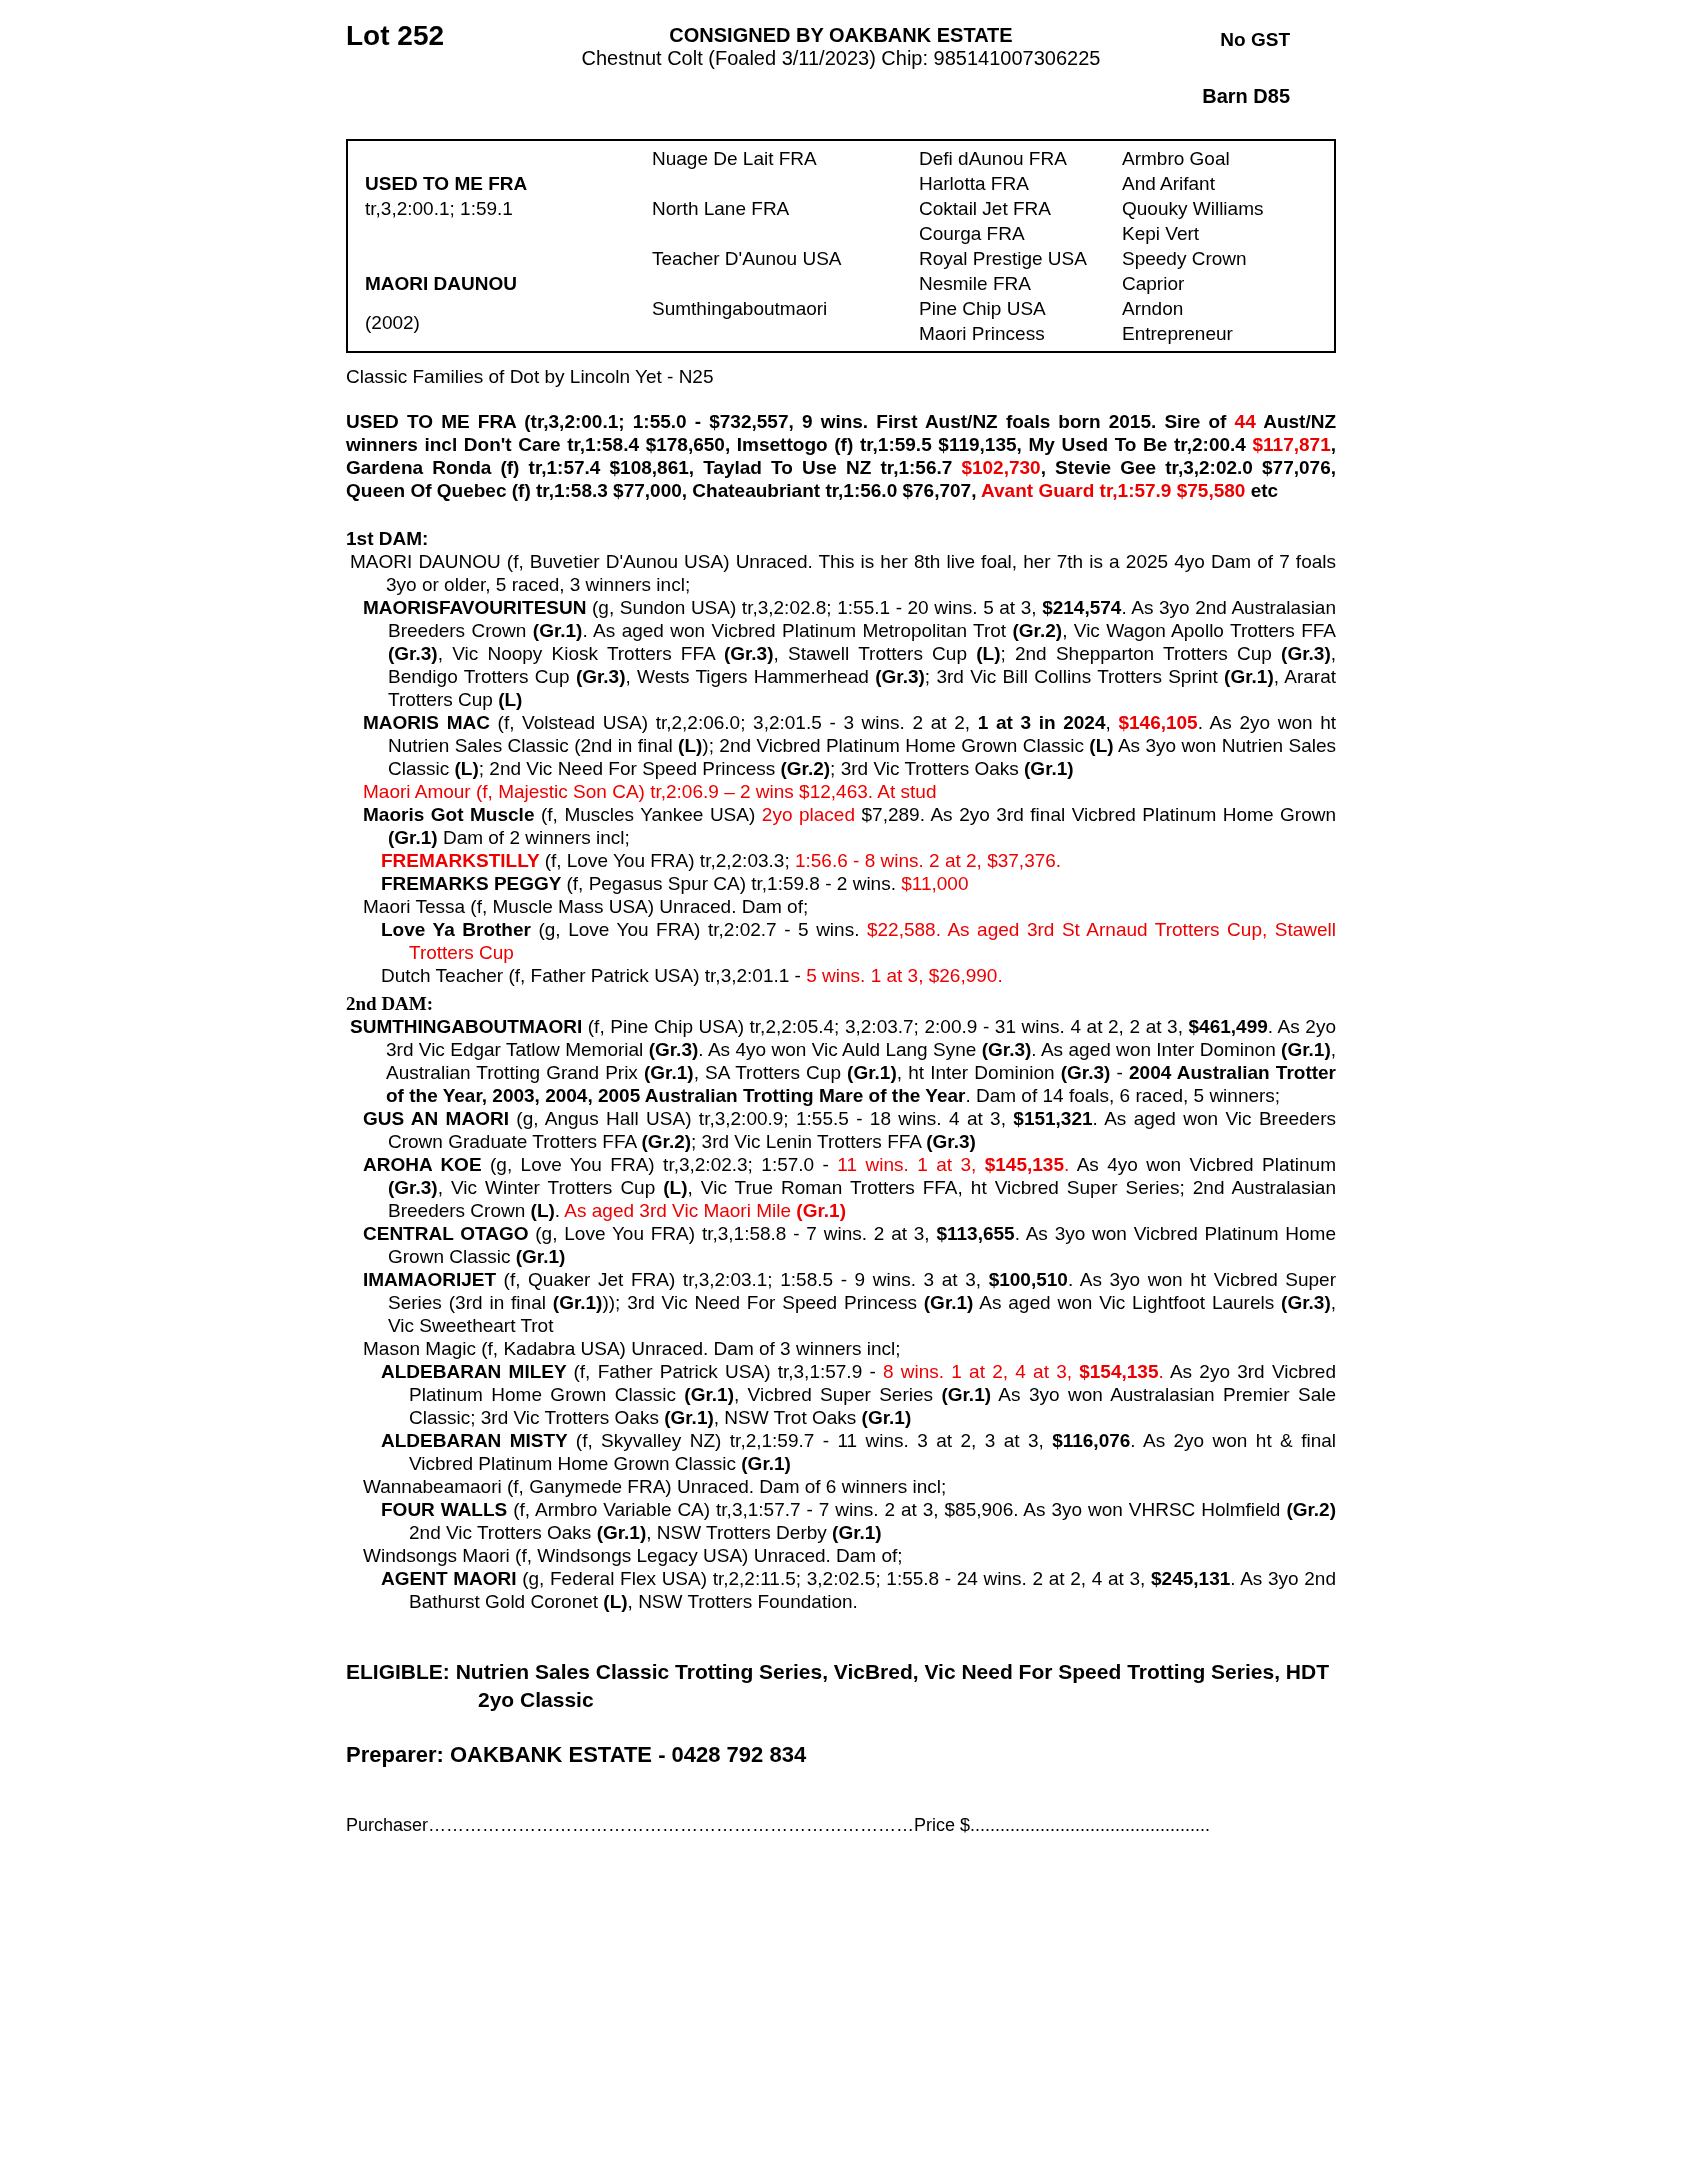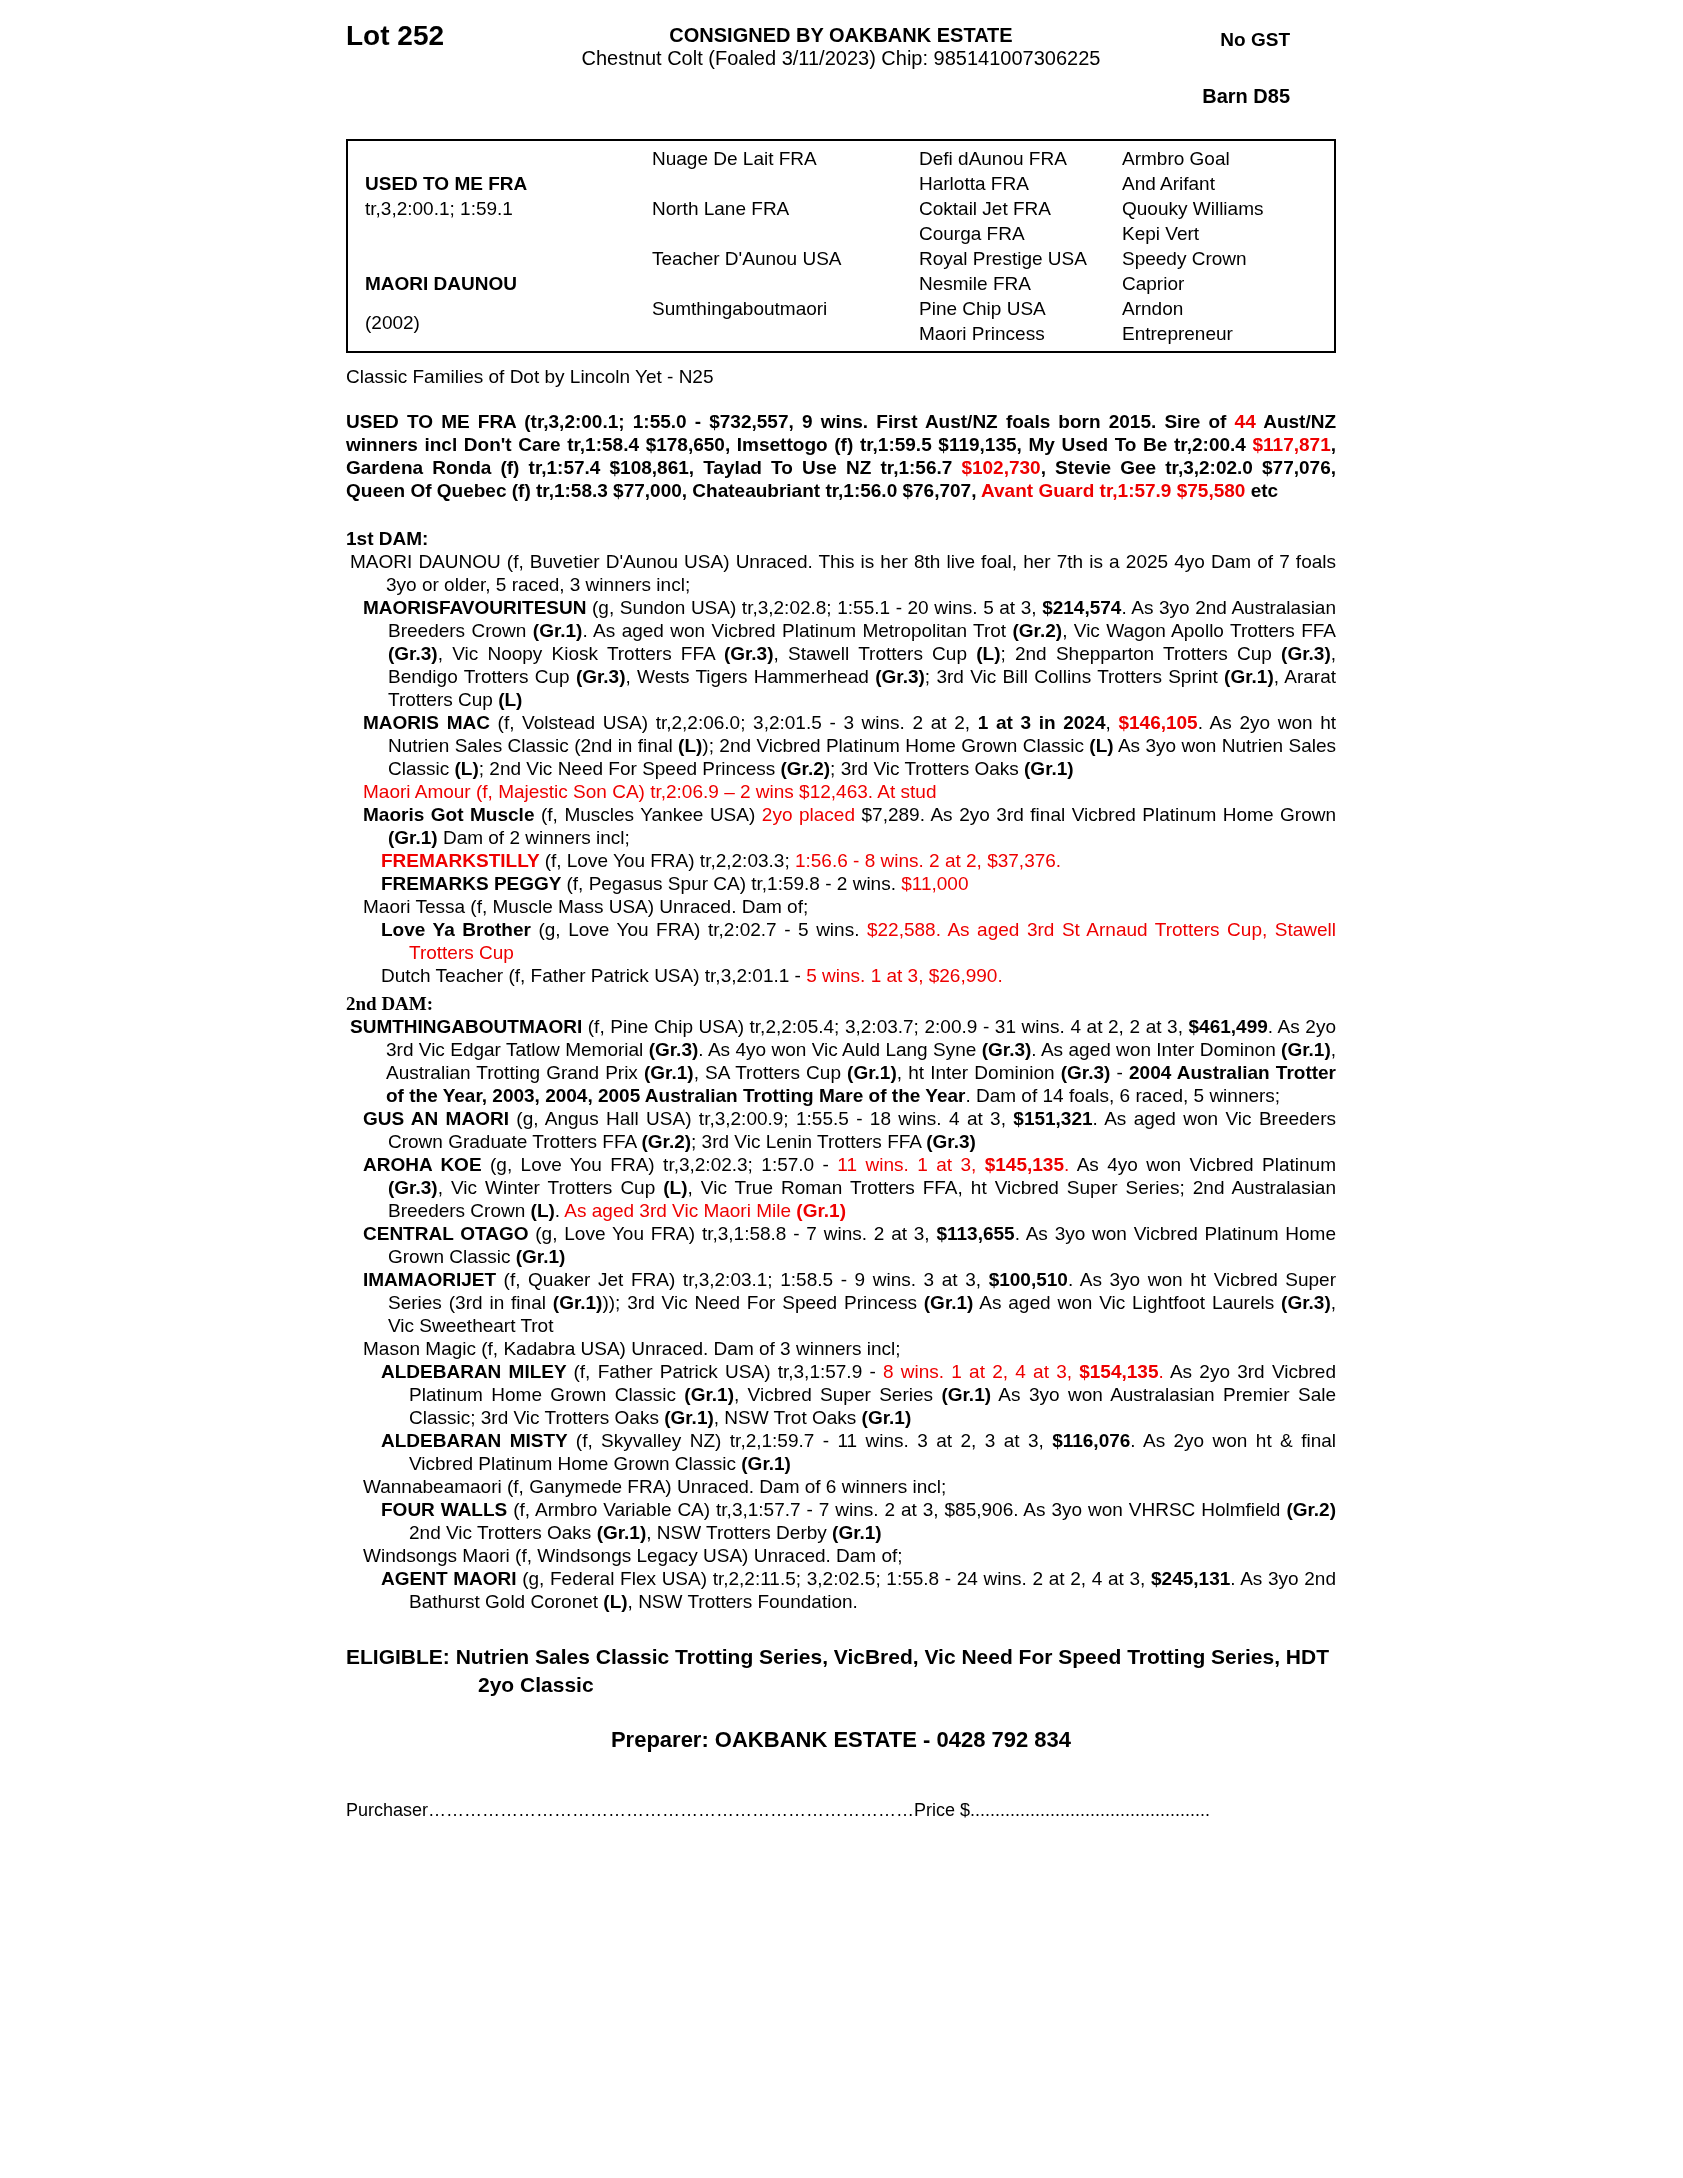--- a/index.html
+++ b/index.html
@@ -44,22 +44,22 @@
   .p-dam   { padding-left: 40px; text-indent: -36px; }
   .p-prog  { padding-left: 42px; text-indent: -25px; }
   .p-prog2 { padding-left: 63px; text-indent: -28px; }
   .gap-lg { margin-top: 22px; }
   .gap-md { margin-top: 25px; }
   .gap-sm { margin-top: 5px; font-family: Liberation Serif, serif; }
 
   
   .footer { margin-top: 0; }
   .p-eligible  { font-size: 21px; line-height: 28px; padding-left: 132px; text-indent: -132px;
-                 text-align: left; margin-top: 30px; }
-  .p-preparer  { font-size: 22px; line-height: 26px; text-align: center; margin-top: 28px; }
+                 text-align: left; margin-top: 45px; }
+  .p-preparer  { font-size: 22px; line-height: 26px; text-align: left; margin-top: 28px; }
   .p-purchaser { font-size: 18px; line-height: 23px; text-align: left; margin-top: 46px;
                  white-space: nowrap; overflow: hidden; }
 </style>
 </head>
 <body>
 
 <div class="page">
 
   <div class="header">
     <div class="lot-number">Lot 252</div>

